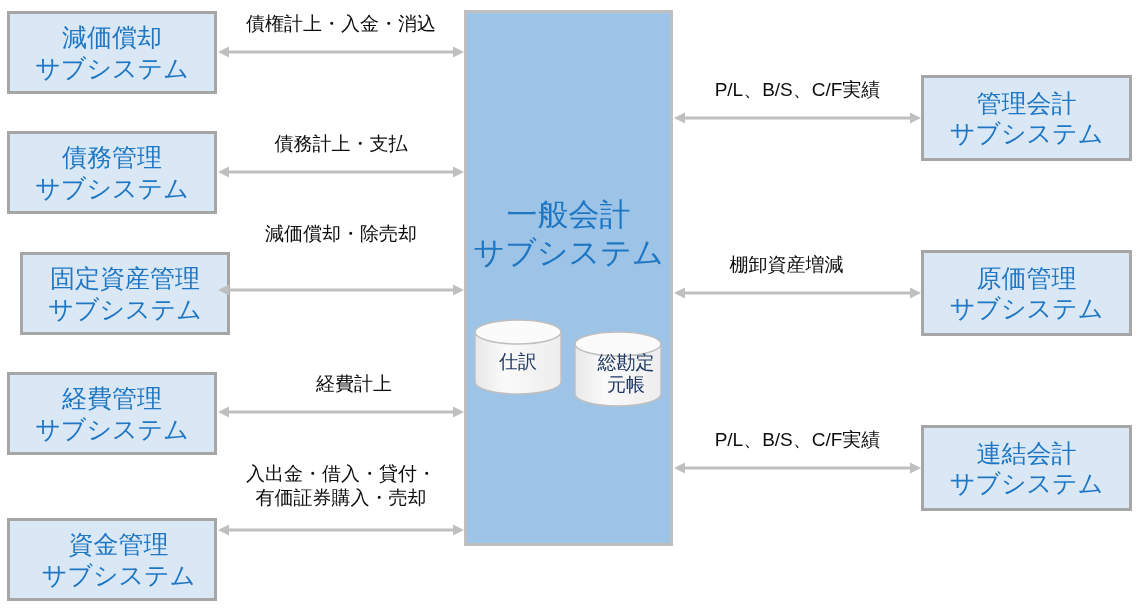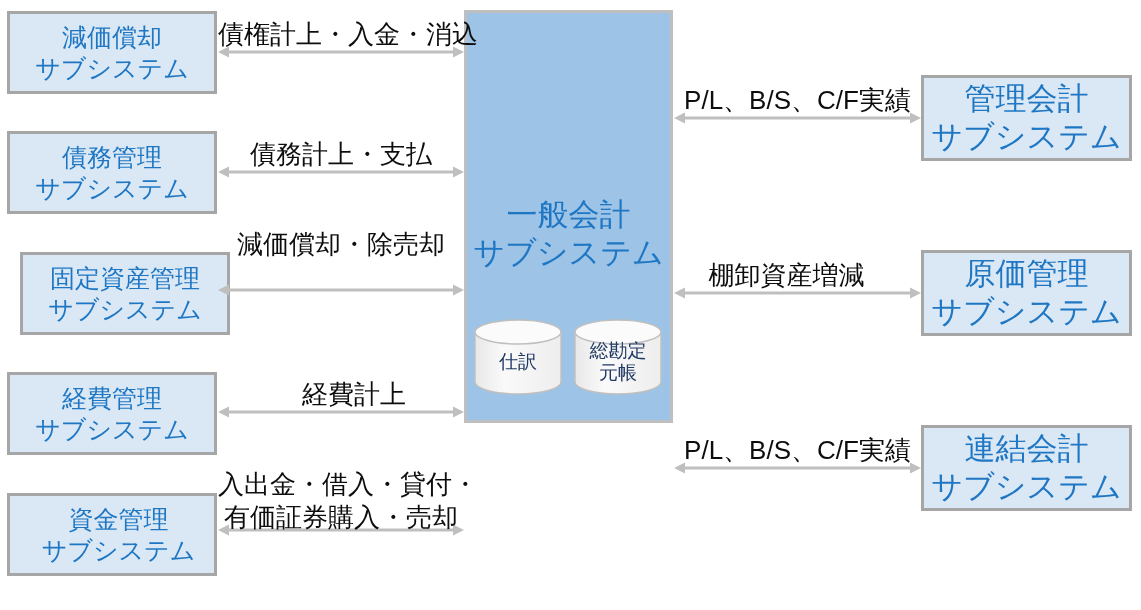--- a/index.html
+++ b/index.html
@@ -24,26 +24,26 @@
     justify-content:center;
     color:#1F77C4;
     line-height:1.22;
     white-space:nowrap;
   }
   .sysbox .l1,.sysbox .l2{display:block;}
 
   
   .left-box{left:7px;width:210px;height:83px;font-size:25px;}
   
-  .right-box{left:921px;width:211px;height:86px;font-size:31px;}
+  .right-box{left:921px;width:211px;height:86px;font-size:25px;}
 
   
   #center-column{
     position:absolute;
-    left:464px;top:10px;width:209px;height:413px;
+    left:464px;top:10px;width:209px;height:536px;
     box-sizing:border-box;
     background:#9DC3E6;
     border:3px solid #BFBFBF;
   }
   #center-title{
     position:absolute;left:0;top:183px;width:100%;
     text-align:center;
     color:#1F77C4;
     font-size:31px;
     line-height:1.22;
@@ -63,35 +63,34 @@
     align-items:center;justify-content:center;
     color:#1F3864;
     font-size:19px;
     line-height:1.15;
     padding-top:9px;
     box-sizing:border-box;
     white-space:nowrap;
   }
   .cylinder .cyl-label span{display:block;}
   #cyl-journal{left:474px;top:319px;}
-  #cyl-ledger{left:574px;top:319px;}
+  #cyl-ledger{left:574px;top:331px;padding-left:16px;}
 
   
   .arrow{position:absolute;height:14px;}
   .arrow svg{display:block;}
 
   
   .arrow-label{
     position:absolute;
     text-align:center;
     color:#0D0D0D;
-    font-size:26px;
+    font-size:19px;
     line-height:1.26;
     white-space:nowrap;
-    margin-top:6px;
   }
   .arrow-label span{display:block;}
 </style>
 </head>
 <body>
 
 <div id="canvas">
 
   <div class="sysbox left-box" style="top:11px;">
     <span class="l1">減価償却</span>
@@ -102,21 +101,21 @@
     <span class="l2">サブシステム</span>
   </div>
   <div class="sysbox left-box" style="top:252px;margin-left:13px;">
     <span class="l1">固定資産管理</span>
     <span class="l2">サブシステム</span>
   </div>
   <div class="sysbox left-box" style="top:372px;">
     <span class="l1">経費管理</span>
     <span class="l2">サブシステム</span>
   </div>
-  <div class="sysbox left-box" style="top:493px;padding-left:13px;">
+  <div class="sysbox left-box" style="top:518px;padding-left:13px;">
     <span class="l1">資金管理</span>
     <span class="l2">サブシステム</span>
   </div>
 
   <div class="sysbox right-box" style="top:75px;">
     <span class="l1">管理会計</span>
     <span class="l2">サブシステム</span>
   </div>
   <div class="sysbox right-box" style="top:250px;">
     <span class="l1">原価管理</span>

